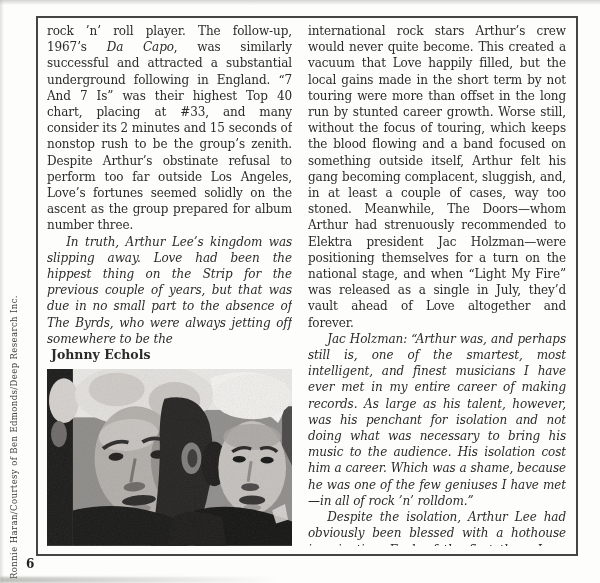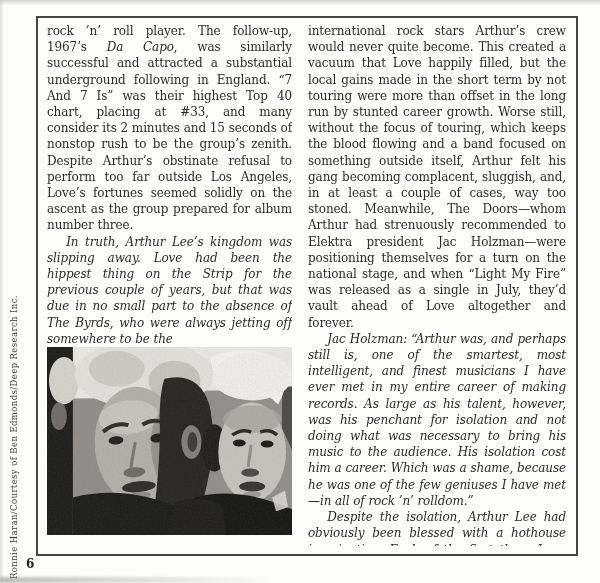--- a/index.html
+++ b/index.html
@@ -94,20 +94,21 @@
 
 <div class="scan-edge-top"></div>
 <div class="scan-edge-left"></div>
 
 <div class="frame">
 
   <div class="col left-col">
     <p><span>rock ’n’ roll player. The follow-up, 1967’s </span><span class="ital">Da Capo</span><span>, was similarly successful and attracted a substantial underground following in England. “7 And 7 Is” was their highest Top 40 chart, placing at #33, and many consider its 2 minutes and 15 seconds of nonstop rush to be the group’s zenith. Despite Arthur’s obstinate refusal to perform too far outside Los Angeles, Love’s fortunes seemed solidly on the ascent as the group prepared for album number three.</span></p>
     <p class="indent">In truth, Arthur Lee’s kingdom was slipping away. Love had been the hippest thing on the Strip for the previous couple of years, but that was due in no small part to the absence of The Byrds, who were always jetting off somewhere to be the</p>
 
+    <div class="photo-caption">Johnny Echols</div>
 
     <div class="photo-block">
       <svg viewBox="0 0 246 190" preserveAspectRatio="none">
         <defs>
           <filter id="grainM" x="0" y="0" width="100%" height="100%">
             <feTurbulence type="fractalNoise" baseFrequency="0.85" numOctaves="2" seed="7"></feTurbulence>
             <feColorMatrix type="saturate" values="0"></feColorMatrix>
           </filter>
         </defs>
 

